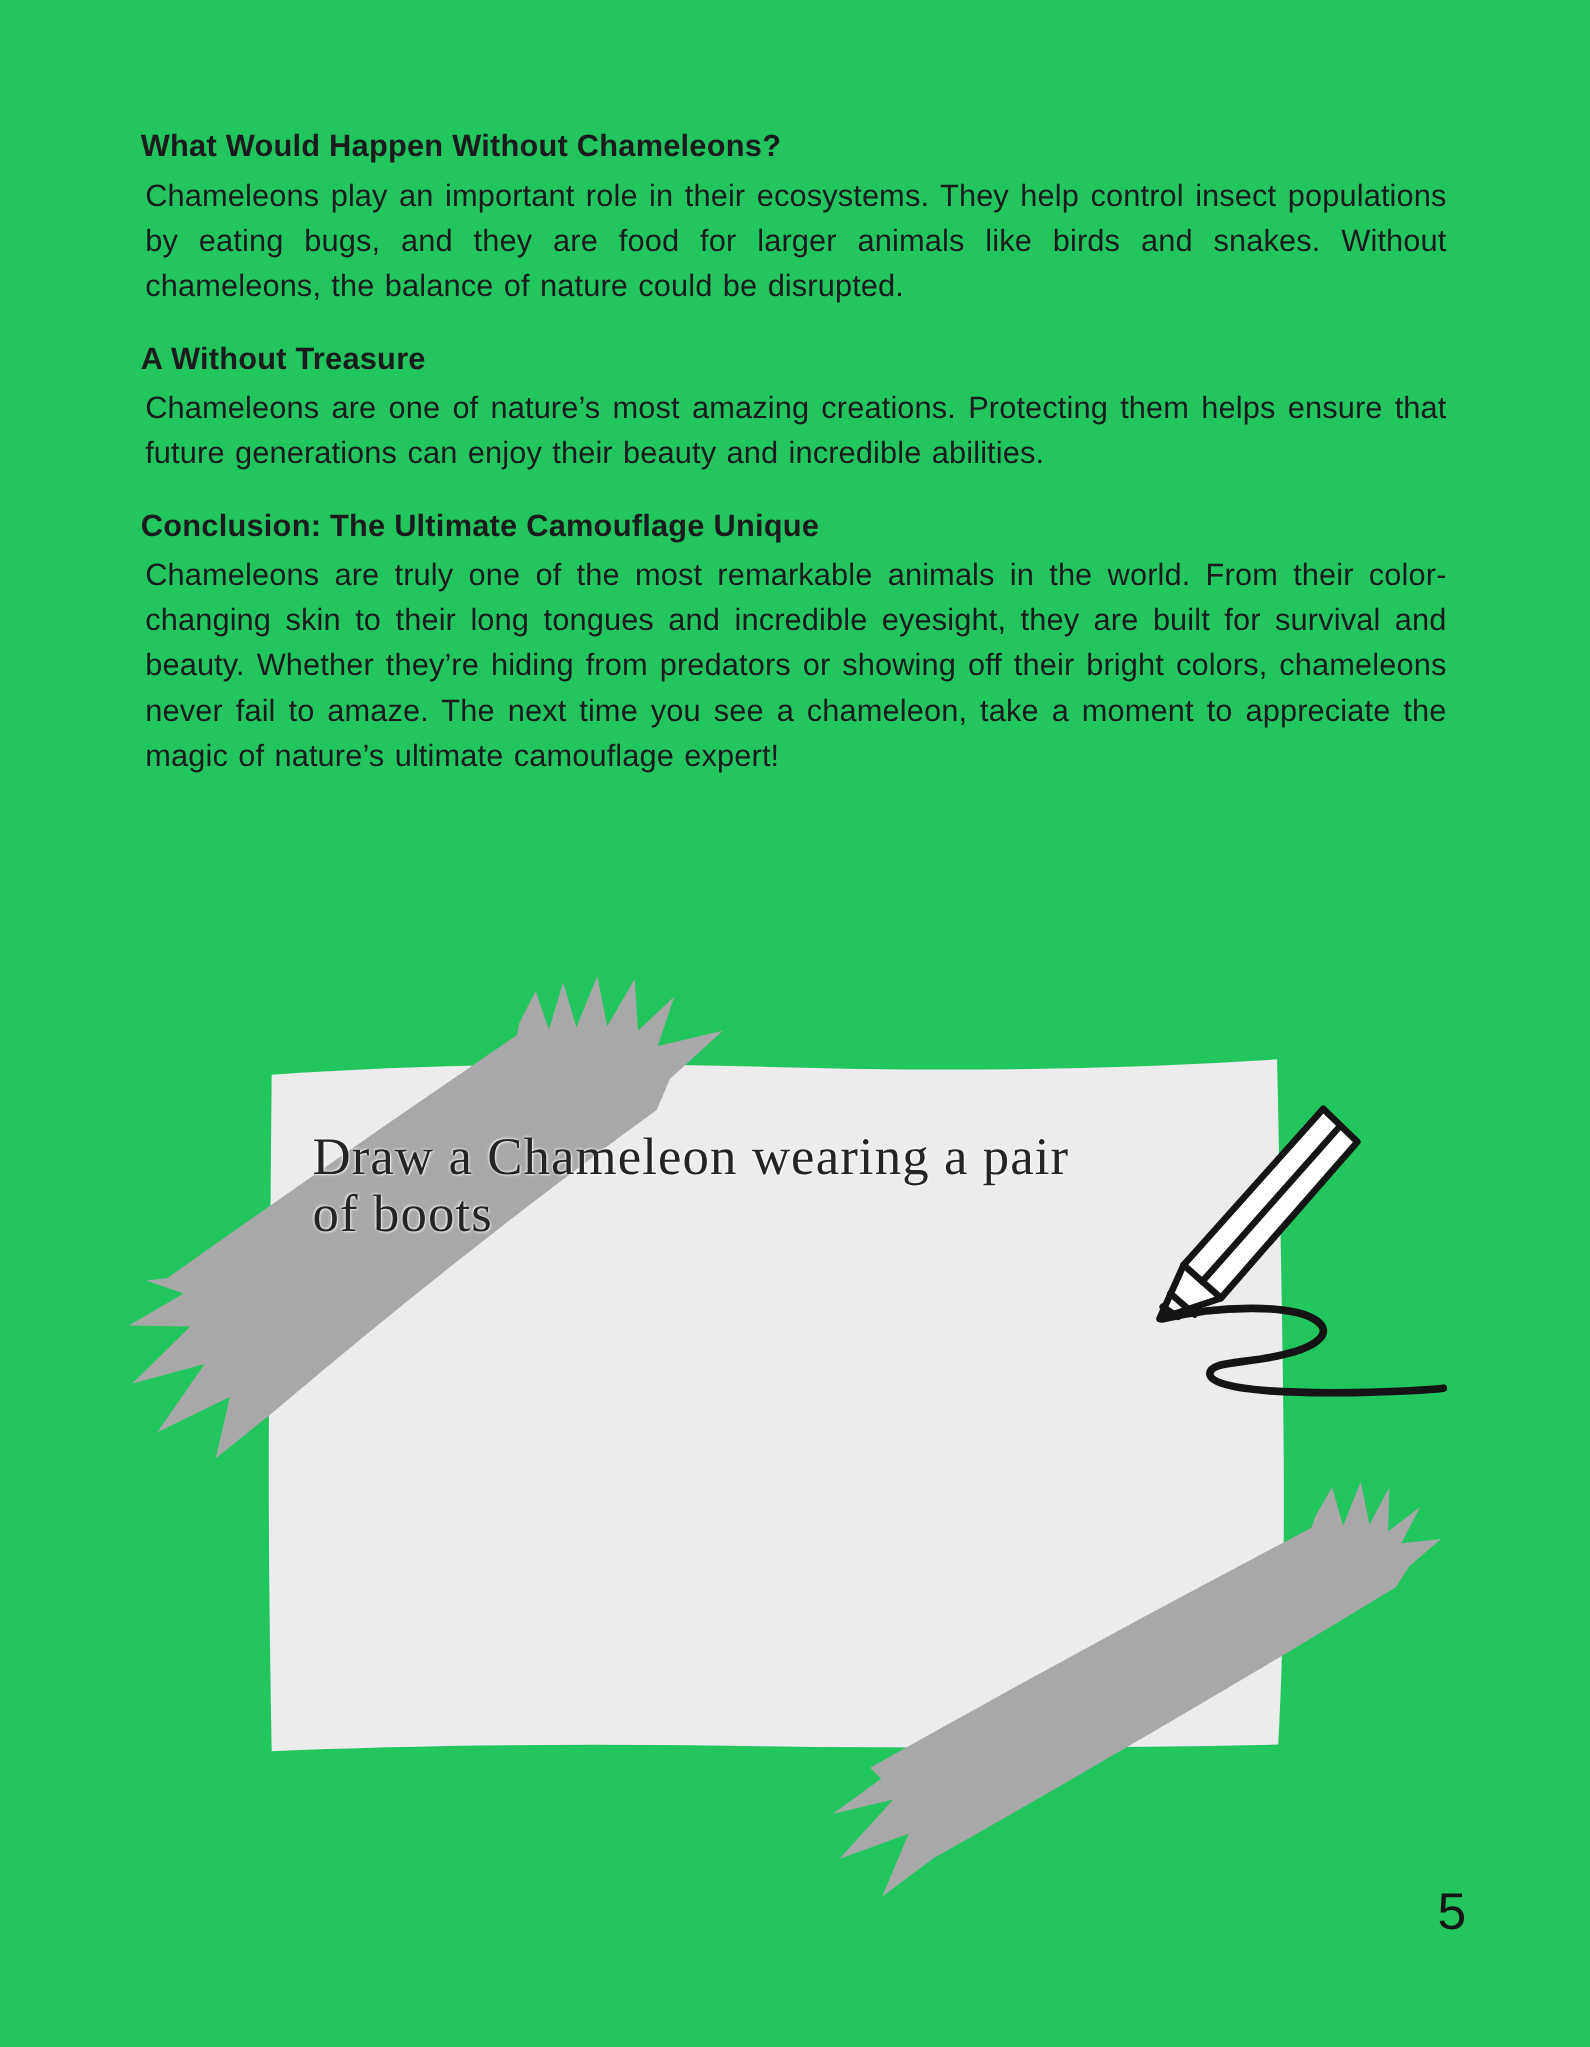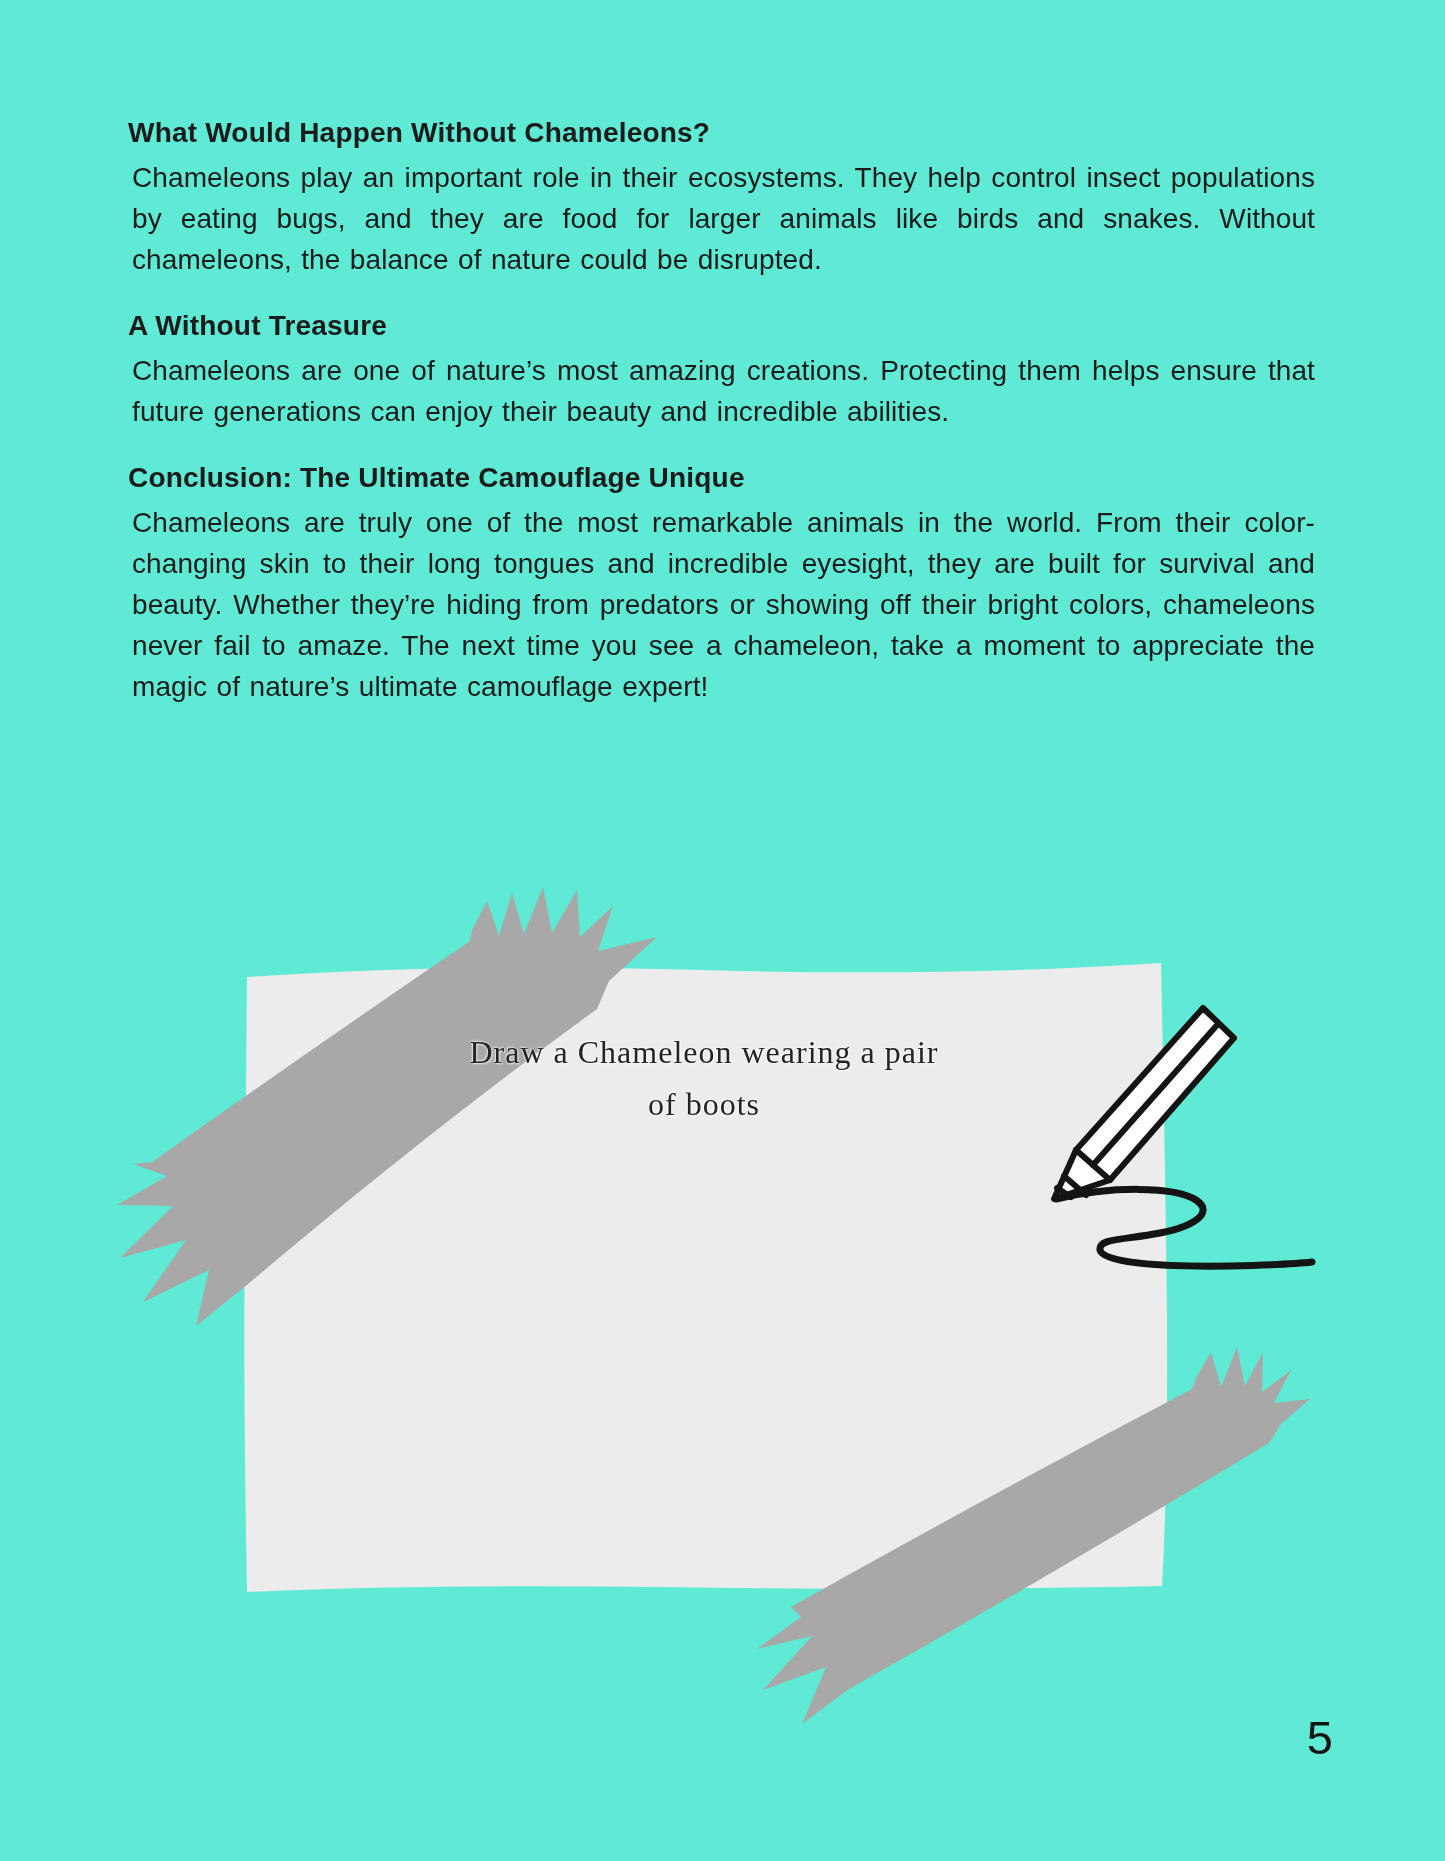--- a/index.html
+++ b/index.html
@@ -1,20 +1,20 @@
 <!DOCTYPE html>
 <html><head>
 <meta charset="utf-8">
 <style>
   html, body { margin: 0; padding: 0; background: #ffffff; }
   .page {
     position: relative;
     width: 1445px;
     height: 1861px;
-    background: #5eead4;
+    background: #22c55e;
     font-family: "Liberation Sans", sans-serif;
     color: #1b1b1b;
     overflow: hidden;
   }
   .text-block {
     position: absolute;
     left: 128px;
     top: 112px;
     width: 1191px;
   }
@@ -39,23 +39,22 @@
     left: 0; top: 0;
     width: 1445px;
     height: 1861px;
     display: block;
   }
   .prompt {
     position: absolute;
     left: 284px;
     top: 1026px;
     width: 840px;
-    text-align: center;
     font-family: "Liberation Serif", "DejaVu Serif", serif;
-    font-size: 32px;
+    font-size: 48px;
     line-height: 52px;
     letter-spacing: 1px;
     color: #242424;
     text-shadow: 1px 1px 2px rgba(255,255,255,0.85), -1px -1px 2px rgba(255,255,255,0.75);
   }
   .page-number {
     position: absolute;
     right: 112px;
     top: 1712px;
     font-size: 47px;

